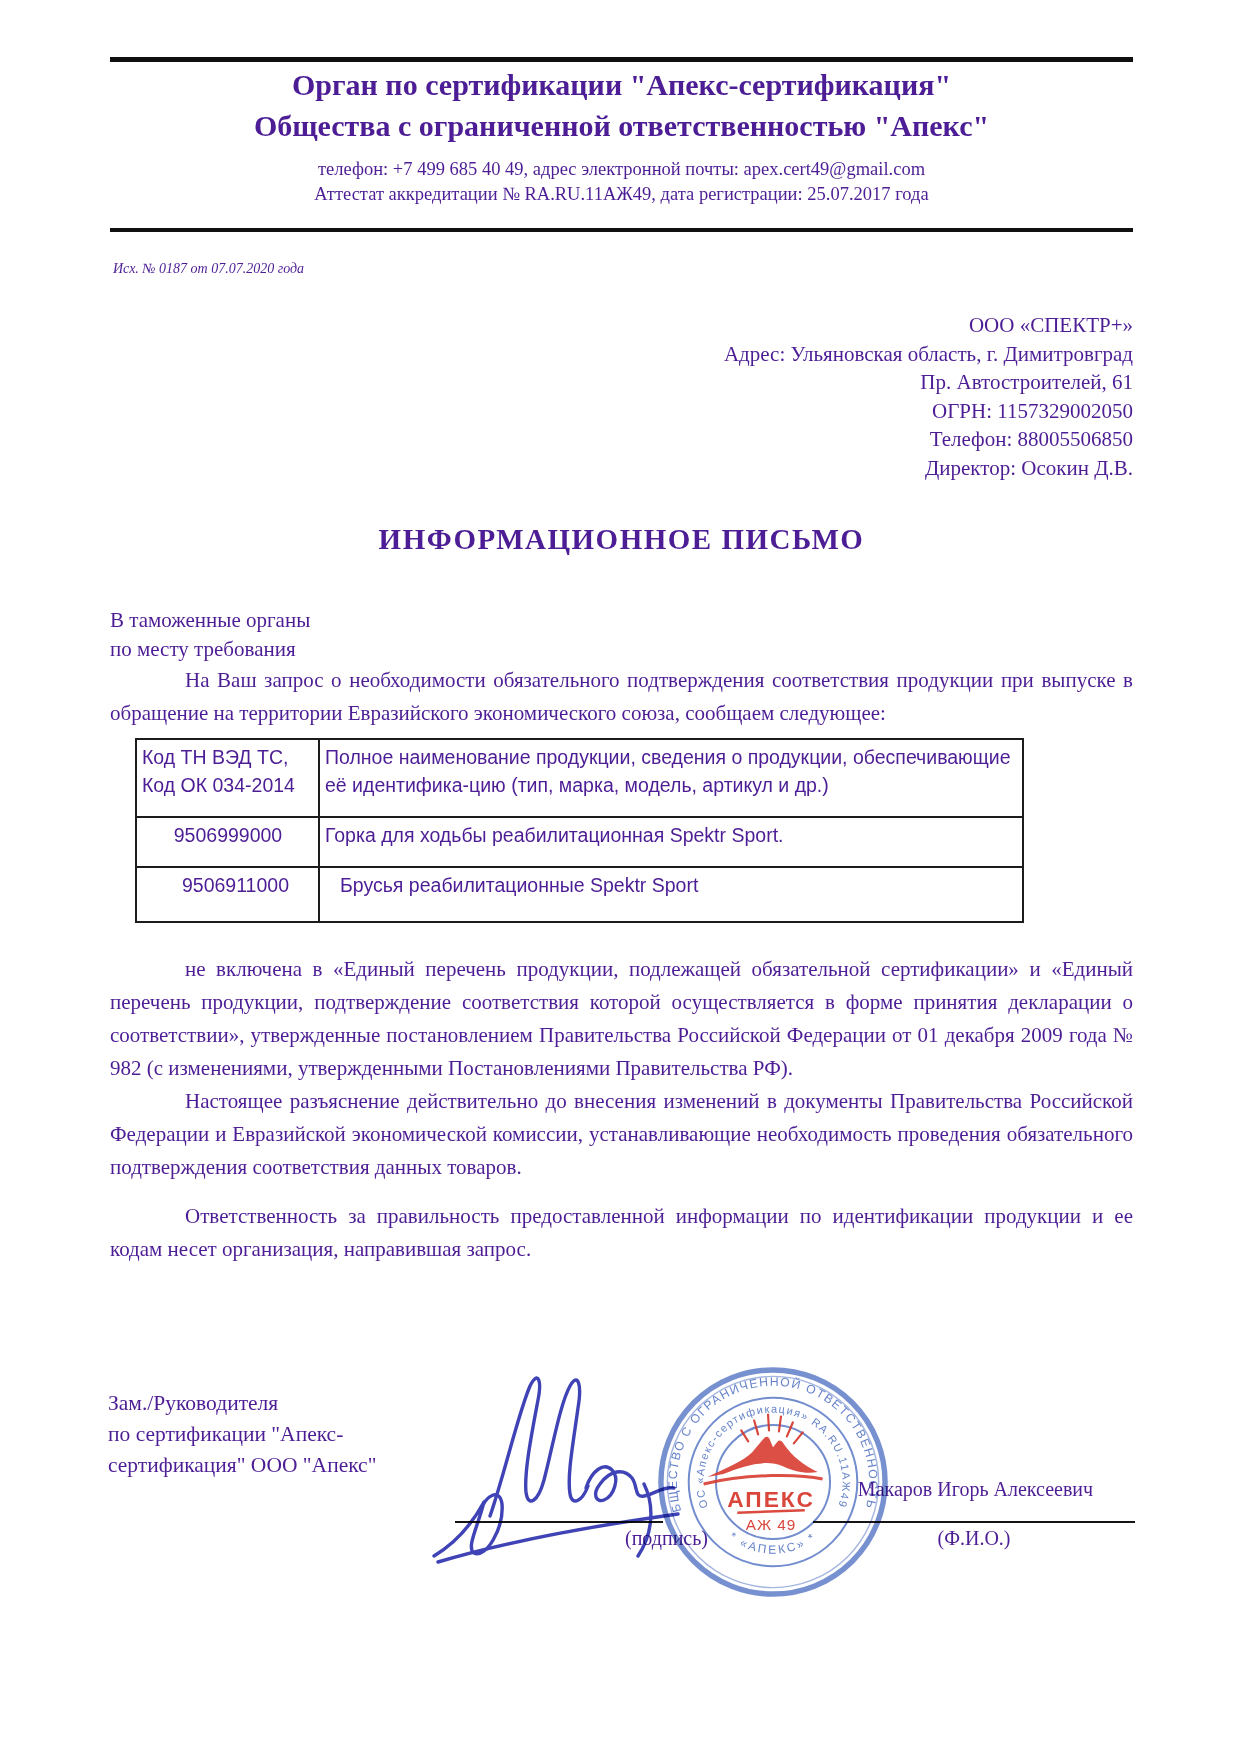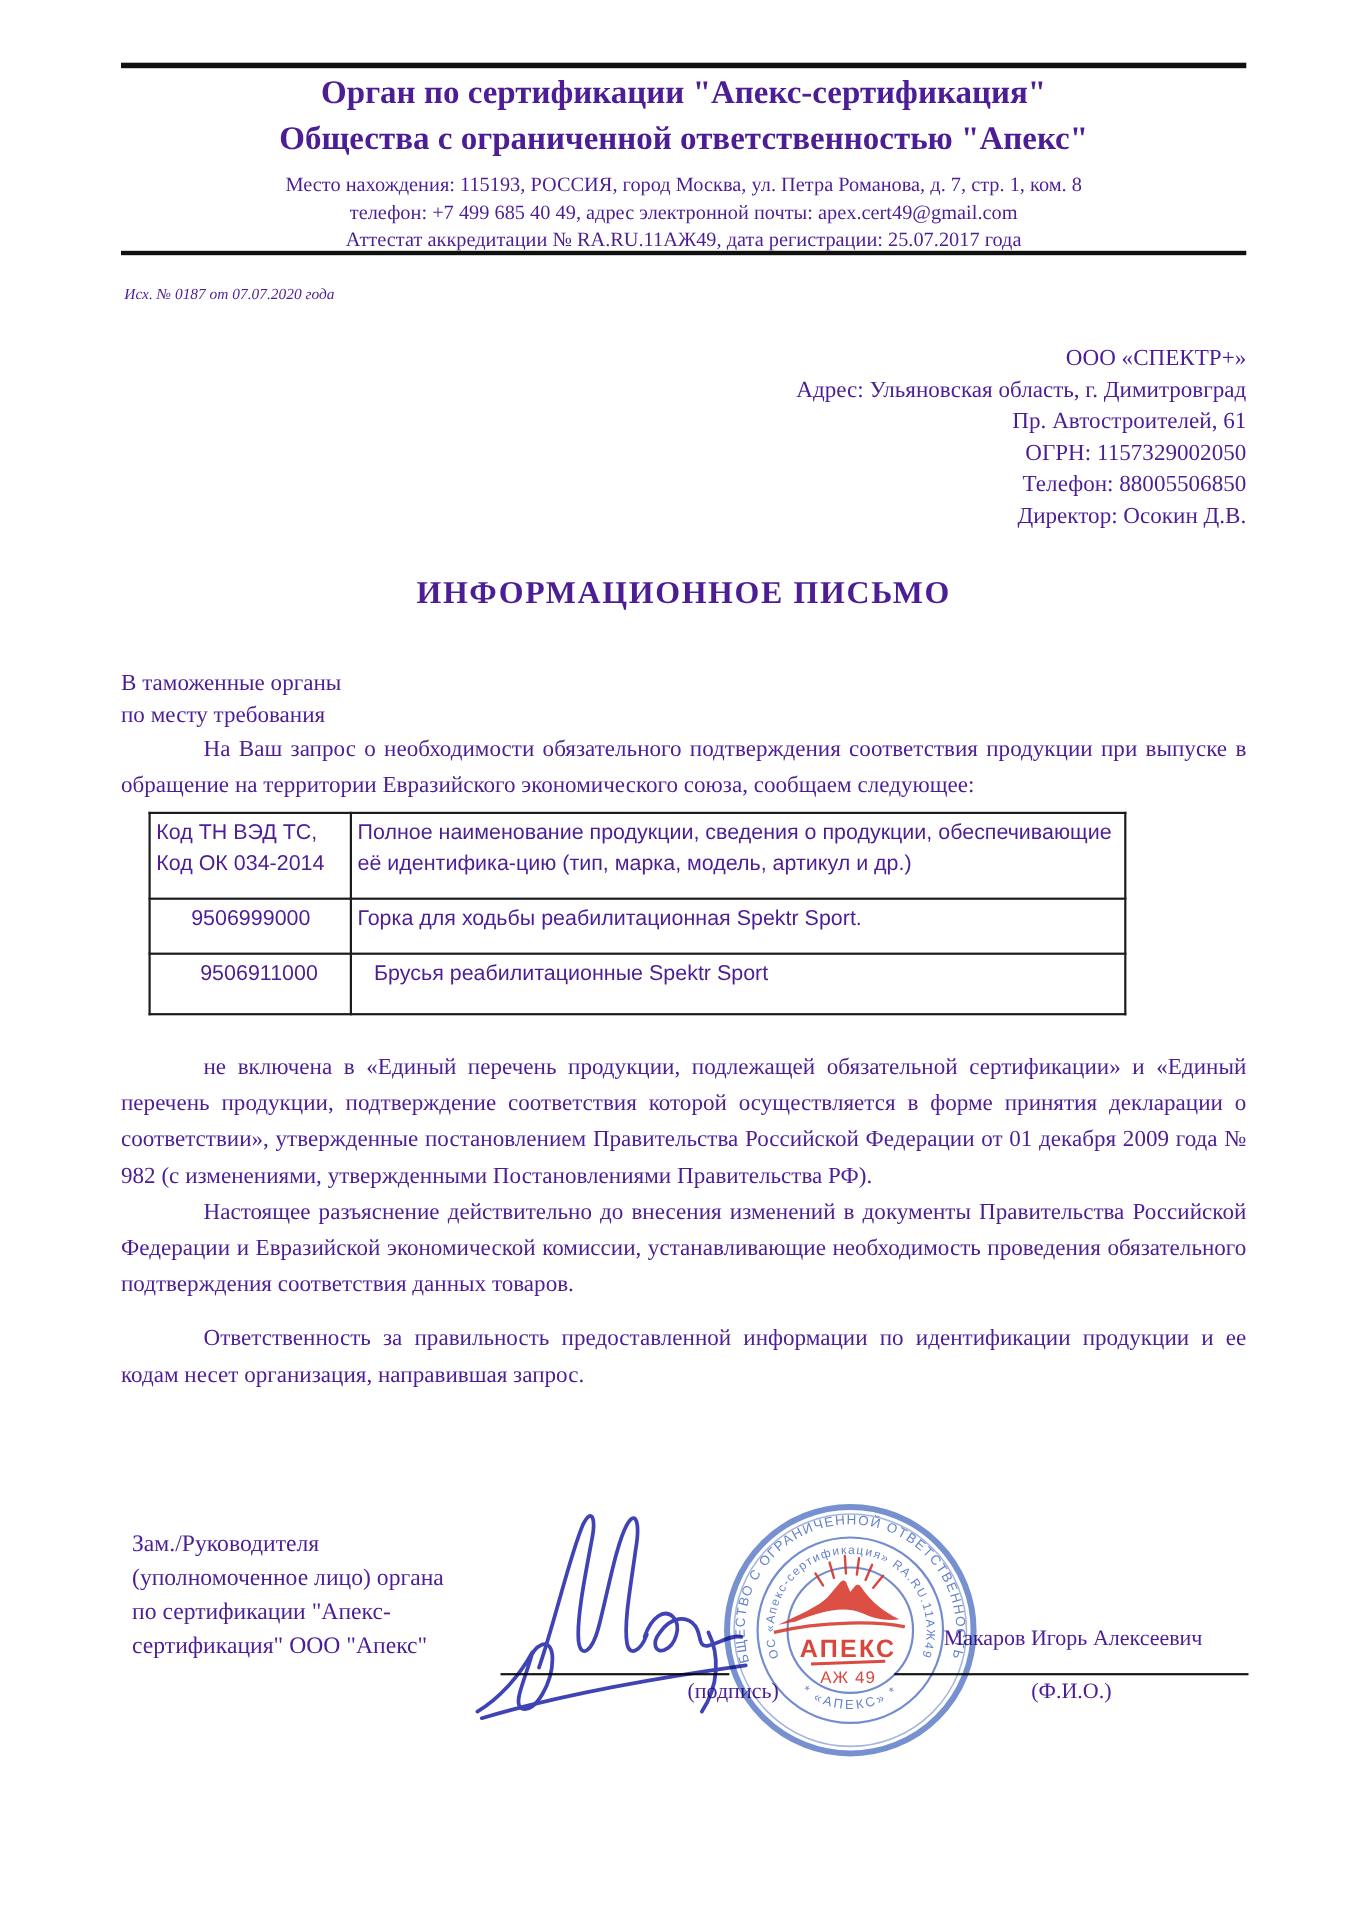--- a/index.html
+++ b/index.html
@@ -53,21 +53,21 @@
     text-align:left;
     padding:3px 4px 0 5px;
     line-height:28px;
   }
   table.products col.c1{width:183px;}
   table.products th{height:73px;}
   table.products td{height:45px;}
   table.products td.code{text-align:center;height:45px;}
   table.products tr.r2 td{height:50px;padding-left:20px;}
 
-  .sig-left{position:absolute;top:1388px;left:120px;width:360px;
+  .sig-left{position:absolute;top:1388px;left:108px;width:360px;
     font-size:21.5px;line-height:31px;}
 
   .sig-line{position:absolute;top:1521px;height:2px;background:#151515;}
   .sig-line-left{left:455px;width:208px;}
   .sig-line-right{left:813px;width:322px;}
   .sig-caption{position:absolute;top:1527px;font-size:20px;text-align:center;}
   .cap-podpis{left:500px;width:208px;text-align:right;}
   .cap-fio{left:813px;width:322px;}
   .fio-name{position:absolute;top:1476px;left:813px;width:325px;text-align:center;
     font-size:20px;line-height:26px;}
@@ -79,21 +79,20 @@
 </style>
 </head>
 <body>
 
 <div class="page">
 
   <div class="rule rule-top"></div>
 
   <header class="letterhead">
     <h1>Орган по сертификации "Апекс-сертификация" Общества с ограниченной ответственностью "Апекс"</h1>
-    <div class="lh-line">Место нахождения: 115193, РОССИЯ, город Москва, ул. Петра Романова, д. 7, стр. 1, ком. 8</div>
     <div class="lh-line">телефон: +7 499 685 40 49, адрес электронной почты: apex.cert49@gmail.com</div>
     <div class="lh-line">Аттестат аккредитации № RA.RU.11АЖ49, дата регистрации: 25.07.2017 года</div>
   </header>
 
   <div class="rule rule-bottom"></div>
 
   <div class="outgoing">Исх. № 0187 от 07.07.2020 года</div>
 
   <div class="recipient">
     <div>ООО «СПЕКТР+»</div>
@@ -140,21 +139,20 @@
       </tbody>
     </table>
 
     <p class="para">не включена в «Единый перечень продукции, подлежащей обязательной сертификации» и «Единый перечень продукции, подтверждение соответствия которой осуществляется в форме принятия декларации о соответствии», утвержденные постановлением Правительства Российской Федерации от 01 декабря 2009 года № 982 (с изменениями, утвержденными Постановлениями Правительства РФ).</p>
     <p class="para">Настоящее разъяснение действительно до внесения изменений в документы Правительства Российской Федерации и Евразийской экономической комиссии, устанавливающие необходимость проведения обязательного подтверждения соответствия данных товаров.</p>
     <p class="para gap">Ответственность за правильность предоставленной информации по идентификации продукции и ее кодам несет организация, направившая запрос.</p>
   </div>
 
   <div class="sig-left">
     <div>Зам./Руководителя</div>
-    <div>(уполномоченное лицо) органа</div>
     <div>по сертификации "Апекс-</div>
     <div>сертификация" ООО "Апекс"</div>
   </div>
 
   <div class="sig-line sig-line-left"></div>
   <div class="sig-caption cap-podpis">(подпись)</div>
 
   <div class="fio-name">Макаров Игорь Алексеевич</div>
   <div class="sig-line sig-line-right"></div>
   <div class="sig-caption cap-fio">(Ф.И.О.)</div>

